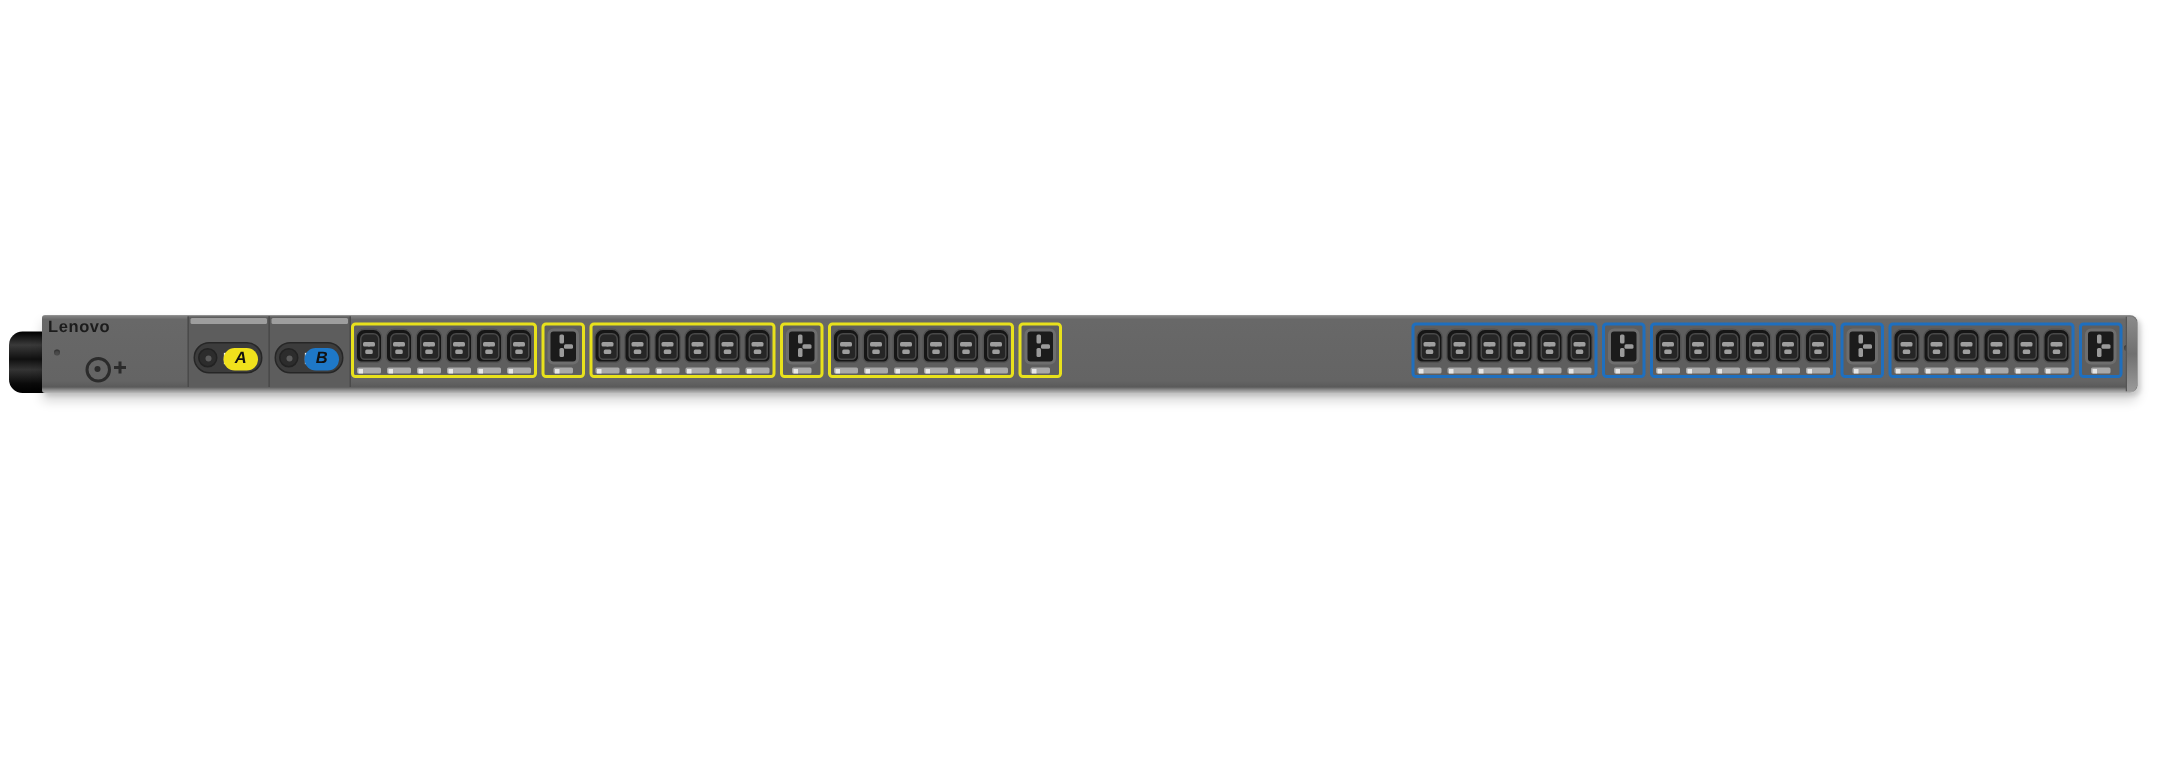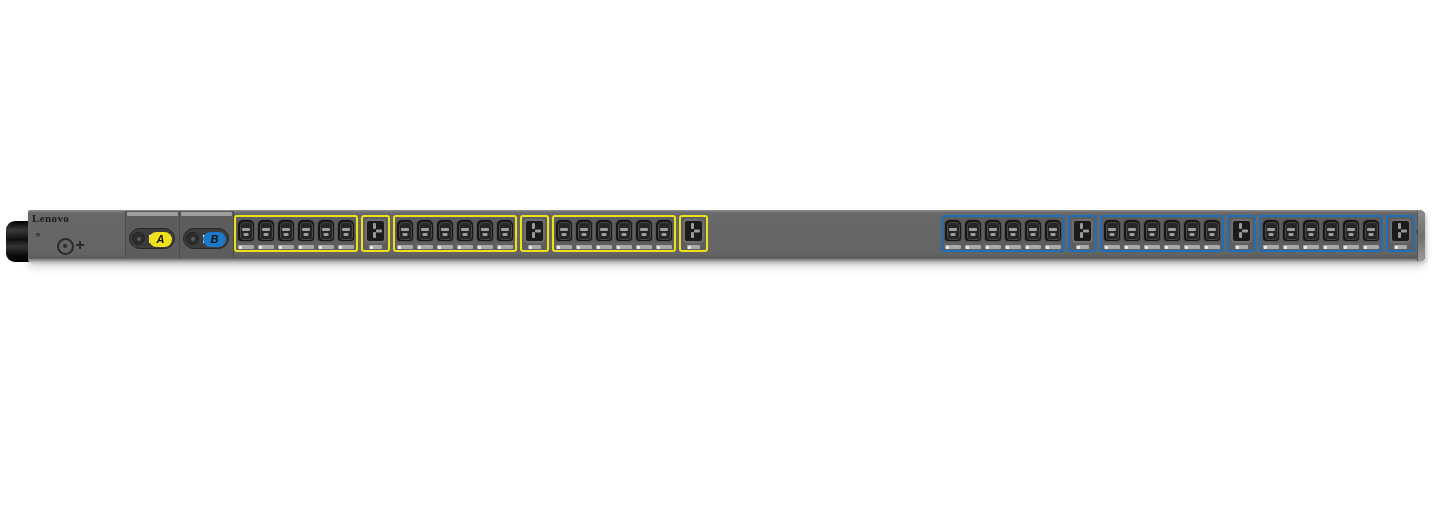--- a/index.html
+++ b/index.html
@@ -20,21 +20,21 @@
     border-radius:0 5px 5px 0;border-left:1px solid #555;
   }
   .cord-gland{
     position:absolute;left:6px;top:221px;width:26px;height:41px;
     background:linear-gradient(180deg,#000 0%,#3a3a3a 22%,#101010 45%,#343434 62%,#0a0a0a 85%,#000 100%);
     border-radius:9px 0 0 9px;
   }
   
   .logo{
     position:absolute;left:4px;top:2px;color:#1c1c1c;font-weight:bold;
-    font-size:11px;letter-spacing:.4px;font-family:Liberation Serif, serif;
+    font-size:11px;letter-spacing:.4px;
   }
   .mount-hole{
     position:absolute;left:8px;top:23px;width:4px;height:4px;border-radius:50%;
     background:#4b4b4b;box-shadow:inset 0 1px 1px #333;
   }
   .ground{
     position:absolute;left:29px;top:27px;width:26px;height:16px;
   }
   .ground .ring{
     position:absolute;left:0;top:1px;width:13px;height:13px;border:2px solid #2b2b2b;border-radius:50%;

